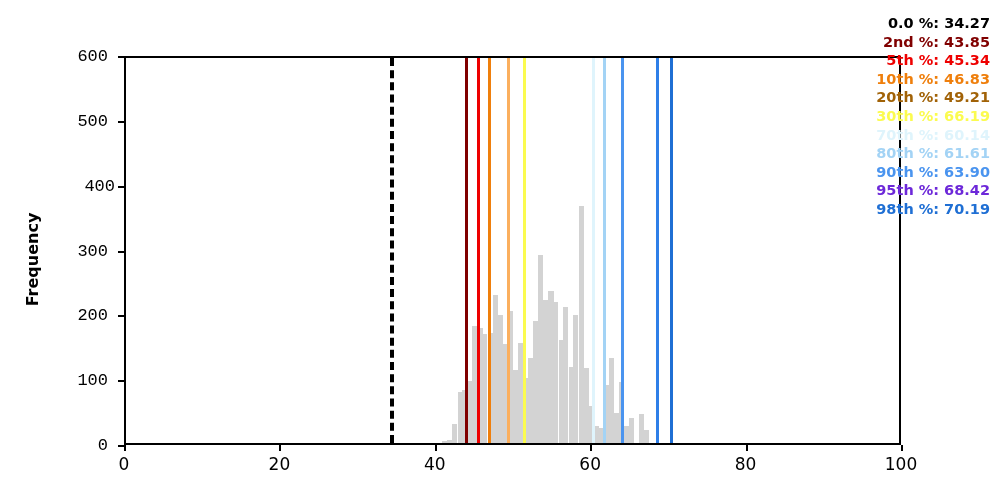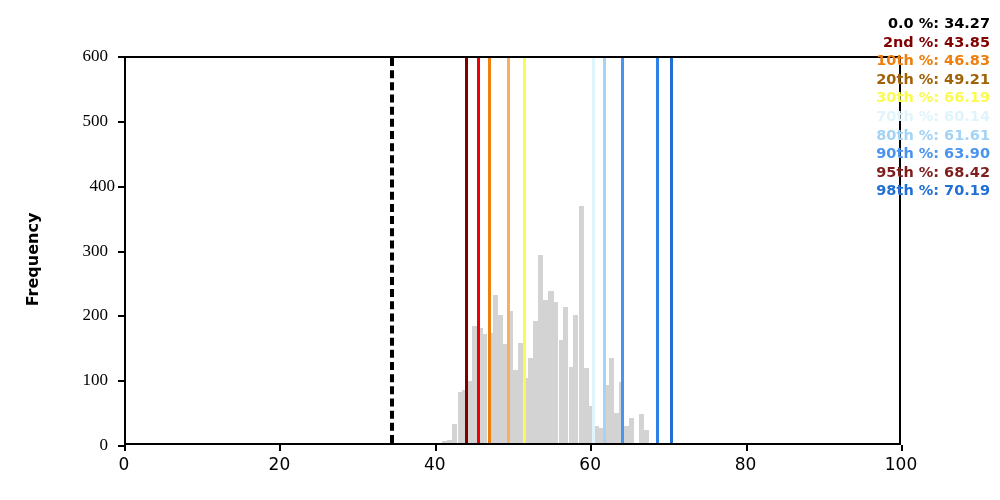--- a/index.html
+++ b/index.html
@@ -30,21 +30,21 @@
     width:0;border-left:4px dashed #000;background:none;
   }
 
   
   .xtick{position:absolute;top:445px;width:0;height:6px;border-left:2px solid #000;}
   .xticklabel{position:absolute;top:454px;font-size:17px;color:#000;
     transform:translateX(-50%);white-space:nowrap;font-family:"DejaVu Sans",sans-serif;}
   .ytick{position:absolute;left:118px;width:6px;height:0;border-top:2px solid #000;}
   .yticklabel{position:absolute;right:0;font-size:17px;color:#000;
     transform:translateY(-50%);white-space:nowrap;width:72px;text-align:right;
-    font-family:Liberation Serif, serif;}
+    font-family:Liberation Mono, monospace;}
   #ytick-wrap{position:absolute;left:36px;top:0;width:82px;height:500px;}
 
   
   #xlabel{
     position:absolute;left:124px;top:474px;width:777px;text-align:center;
     font-size:16px;font-weight:bold;color:#000;white-space:nowrap;
   }
   #ylabel{
     position:absolute;left:-68px;top:250px;width:200px;text-align:center;
     font-size:16px;font-weight:bold;color:#000;
@@ -152,23 +152,24 @@
       <div class="yticklabel" style="top: 56px; right: 10px;">600</div>
     </div>
 
   <div id="ylabel-wrap" style="position:absolute;left:0;top:0;width:0;height:0;">
     <div id="ylabel">Frequency</div>
   </div>
 
   <div id="legend">
       <span class="legend-entry" style="color: rgb(0, 0, 0); margin-top: 8px;">0.0 %: 34.27</span>
       <span class="legend-entry" style="color: rgb(128, 0, 0); margin-left: 36px;">2nd %: 43.85</span>
+      <span class="legend-entry" style="color: rgb(238, 0, 0);">5th %: 45.34</span>
       <span class="legend-entry" style="color: rgb(239, 127, 12);">10th %: 46.83</span>
       <span class="legend-entry" style="color: #a16207;">20th %: 49.21</span>
       <span class="legend-entry" style="color: rgb(251, 251, 79);">30th %: 66.19</span>
       <span class="legend-entry" style="color: rgb(223, 244, 252);">70th %: 60.14</span>
       <span class="legend-entry" style="color: rgb(163, 211, 245);">80th %: 61.61</span>
       <span class="legend-entry" style="color: rgb(74, 148, 239);">90th %: 63.90</span>
-      <span class="legend-entry" style="color: #7f1d1d;">95th %: 68.42</span>
+      <span class="legend-entry" style="color: #6d28d9;">95th %: 68.42</span>
       <span class="legend-entry" style="color: rgb(31, 111, 212);">98th %: 70.19</span>
     </div>
 
 </div>
 
 </body></html>

